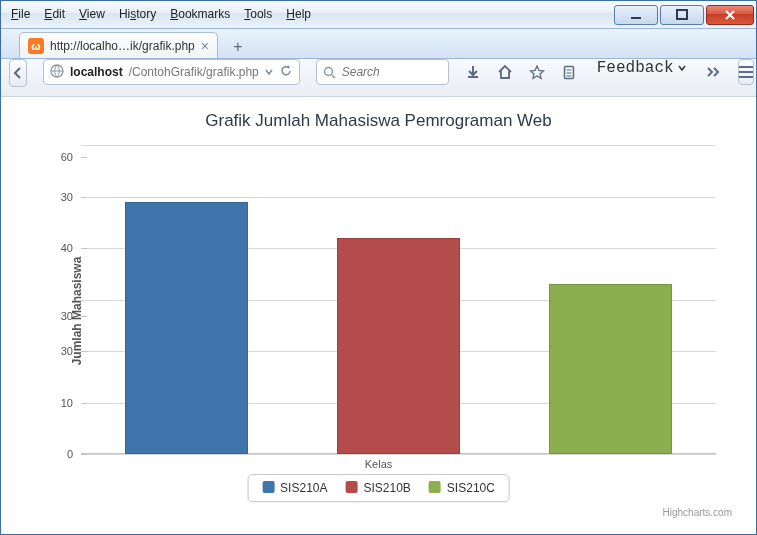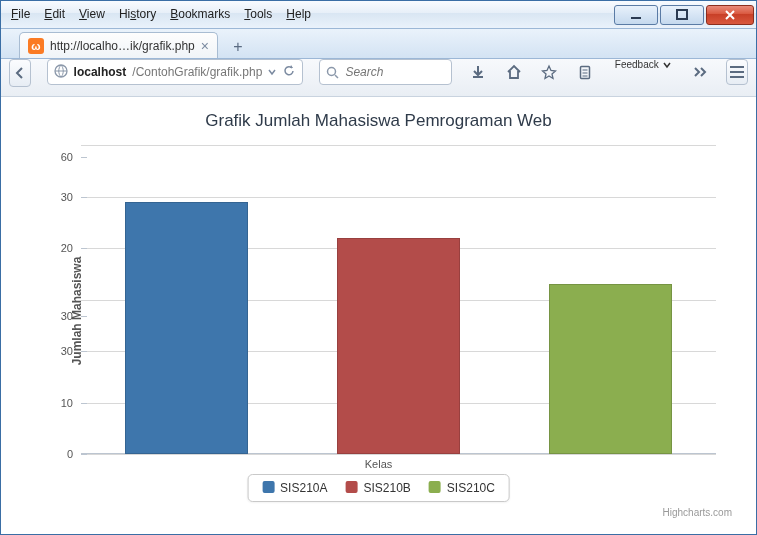--- a/index.html
+++ b/index.html
@@ -135,21 +135,21 @@
   .searchbar input {
     border:none; outline:none; font-style:italic; color:#777;
     width:100px; font-size:12px; background:transparent;
   }
   .icnbtn {
     width:26px;height:26px;display:flex;align-items:center;justify-content:center;
     color:#5b6b80;border-radius:3px;
   }
   .feedback {
     display:flex;align-items:center;gap:4px;
-    font-size:10px;color:#333;padding:0 4px;
+    font-size:16px;color:#333;padding:0 4px;font-family:Liberation Mono, monospace;
   }
   .hamburger {
     width:28px;height:26px;border:1px solid #b5c1d0;border-radius:4px;
     background:linear-gradient(to bottom,#fbfcfe,#e7edf4);
     display:flex;flex-direction:column;align-items:center;justify-content:center;gap:3px;
   }
   .hamburger span{width:14px;height:2px;background:#5b6b80;}
 
   
   .content {
@@ -372,21 +372,21 @@
       <div class="axis-line"></div>
     <div class="gridline" style="top: 309px;"></div>
         <div class="ytick" style="top: 309px;">0</div>
         <div class="gridline" style="top: 257.5px;"></div>
         <div class="ytick" style="top: 257.5px;">10</div>
         <div class="gridline" style="top: 206px;"></div>
         <div class="ytick" style="top: 206px;">30</div>
         <div class="gridline" style="top: 154.5px;"></div>
         <div class="ytick" style="top: 171px;">30</div>
         <div class="gridline" style="top: 103px;"></div>
-        <div class="ytick" style="top: 103px;">20</div>
+        <div class="ytick" style="top: 103px;">40</div>
         <div class="gridline" style="top: 51.5px;"></div>
         <div class="ytick" style="top: 51.5px;">30</div>
         <div class="gridline" style="top: 0px;"></div>
         <div class="ytick" style="top: 12px;">60</div>
         <div class="bar" style="left: 44.45px; width: 122.767px; height: 252.35px; background: rgb(62, 118, 172);"></div>
         <div class="bar" style="left: 256.117px; width: 122.767px; height: 216.3px; background: rgb(179, 76, 74);"></div>
         <div class="bar" style="left: 467.783px; width: 122.767px; height: 169.95px; background: rgb(139, 174, 79);"></div>
       </div>
 
     <div class="xlabel">Kelas</div>

